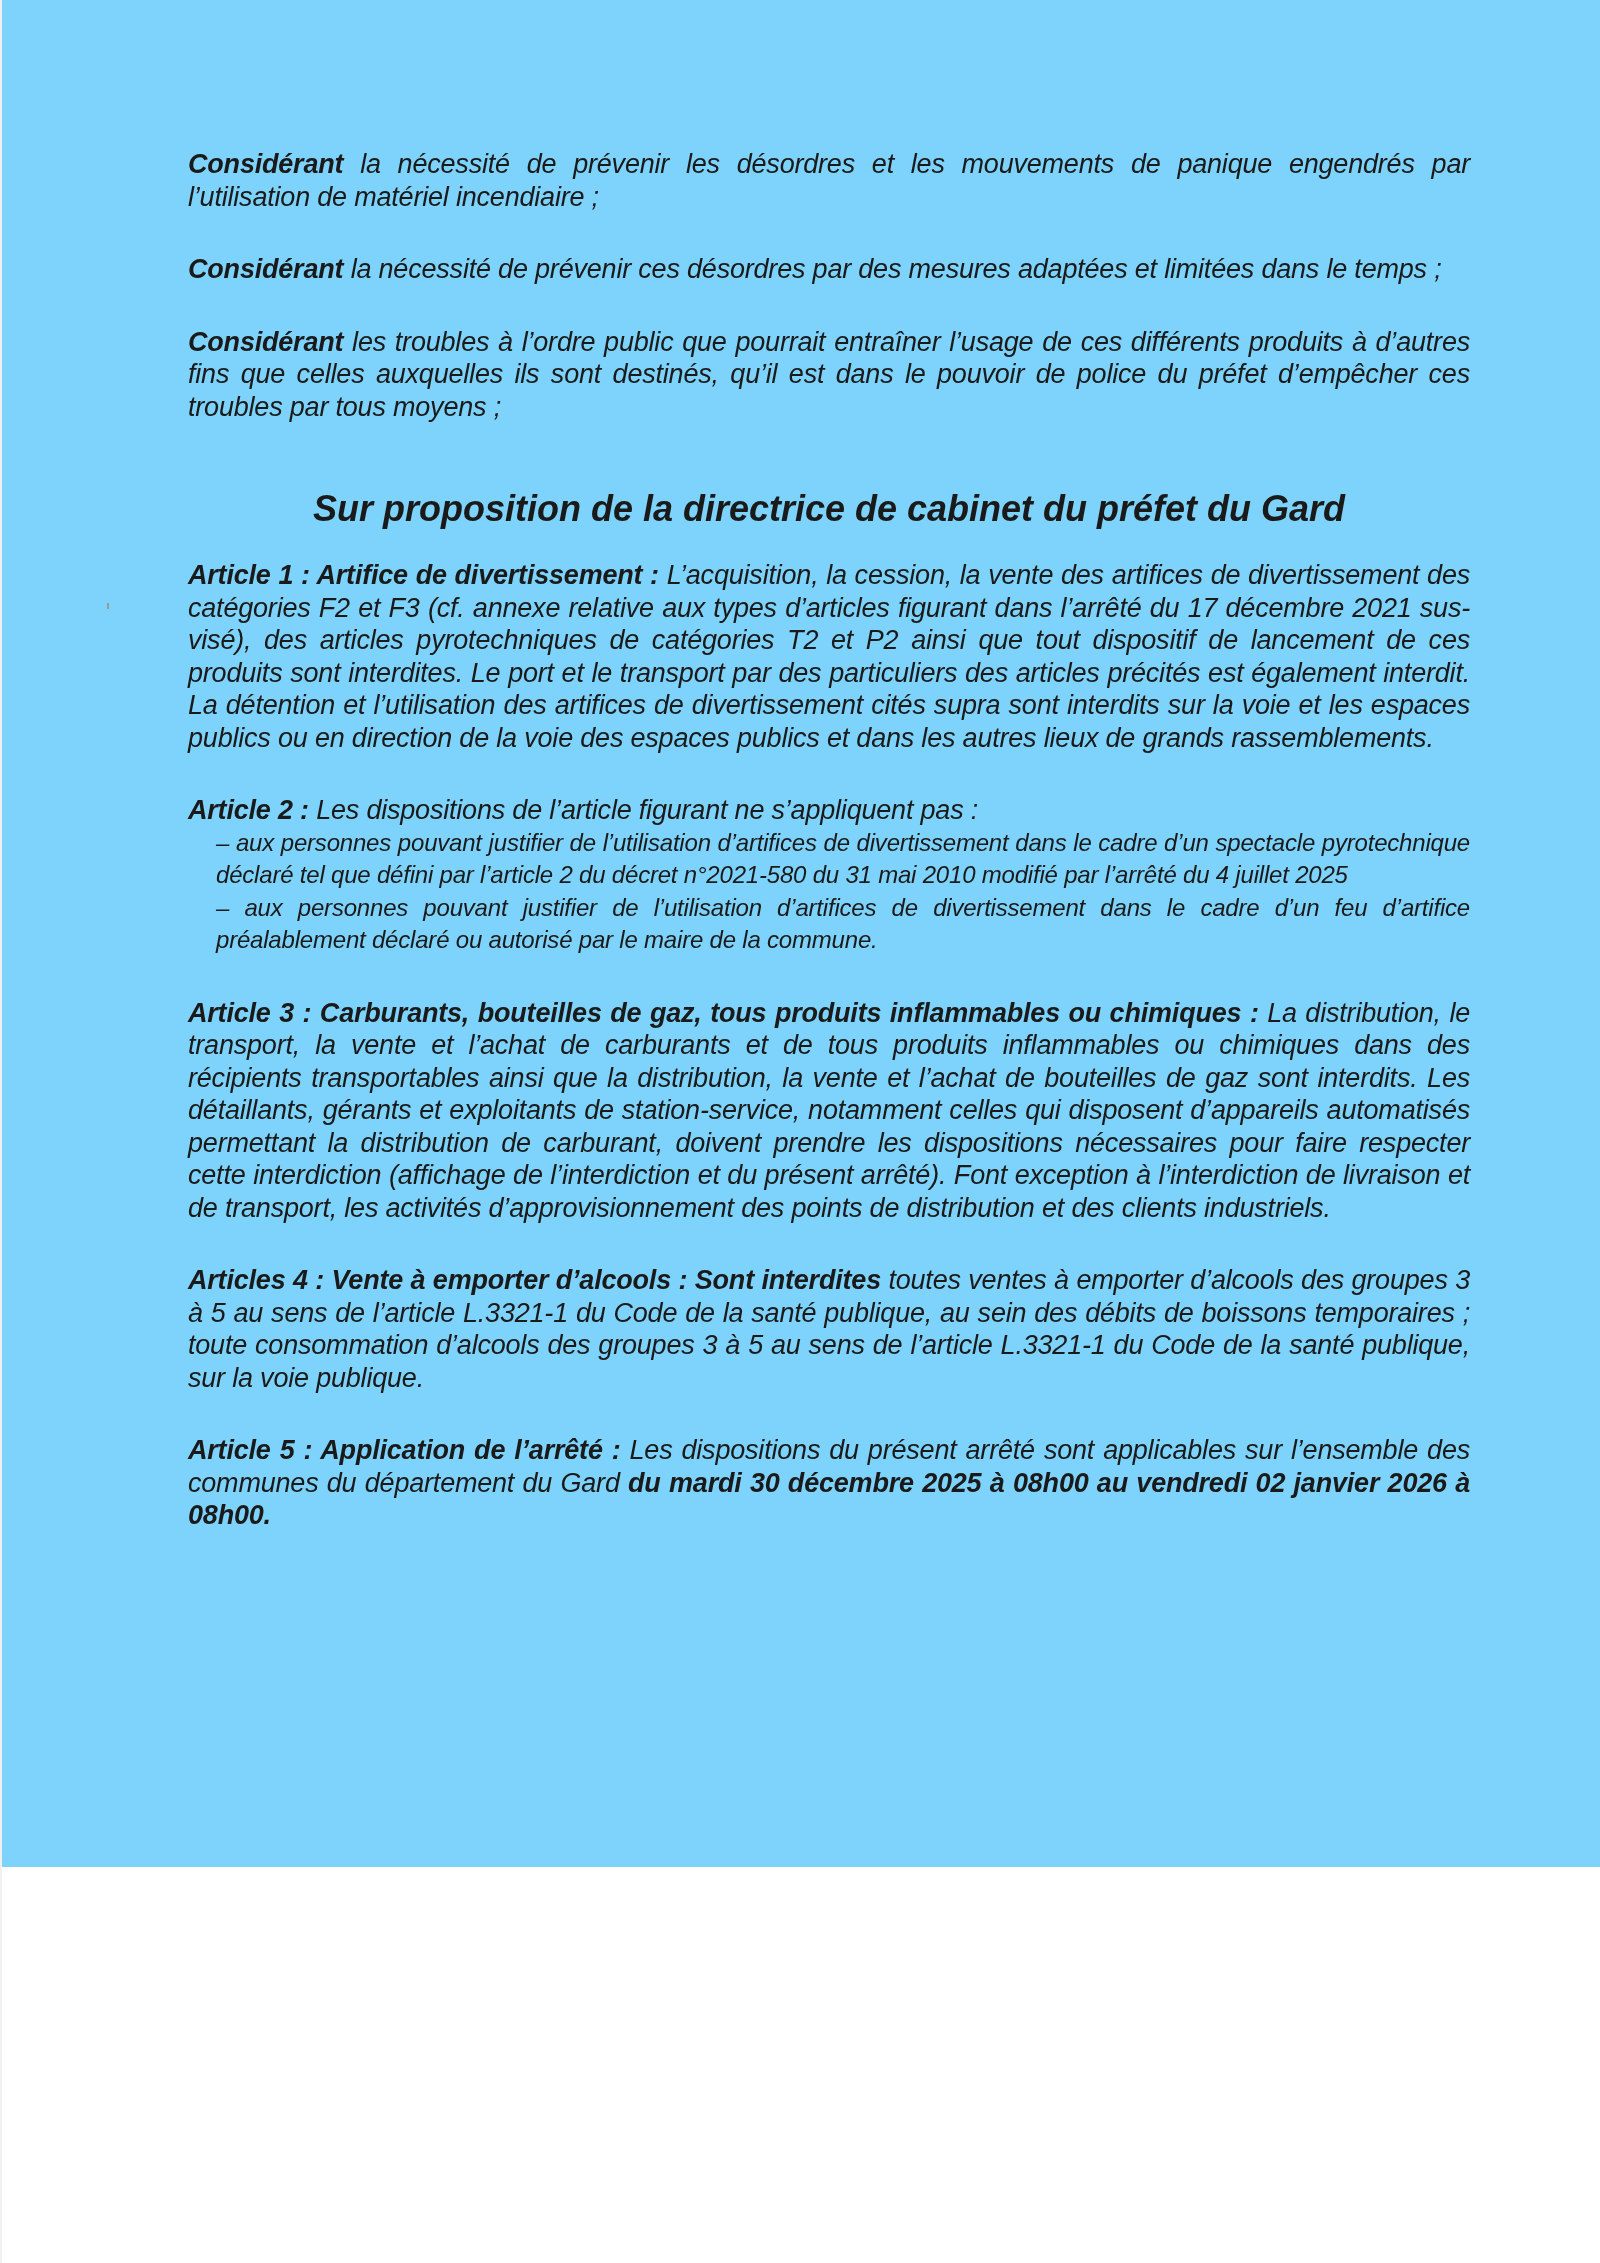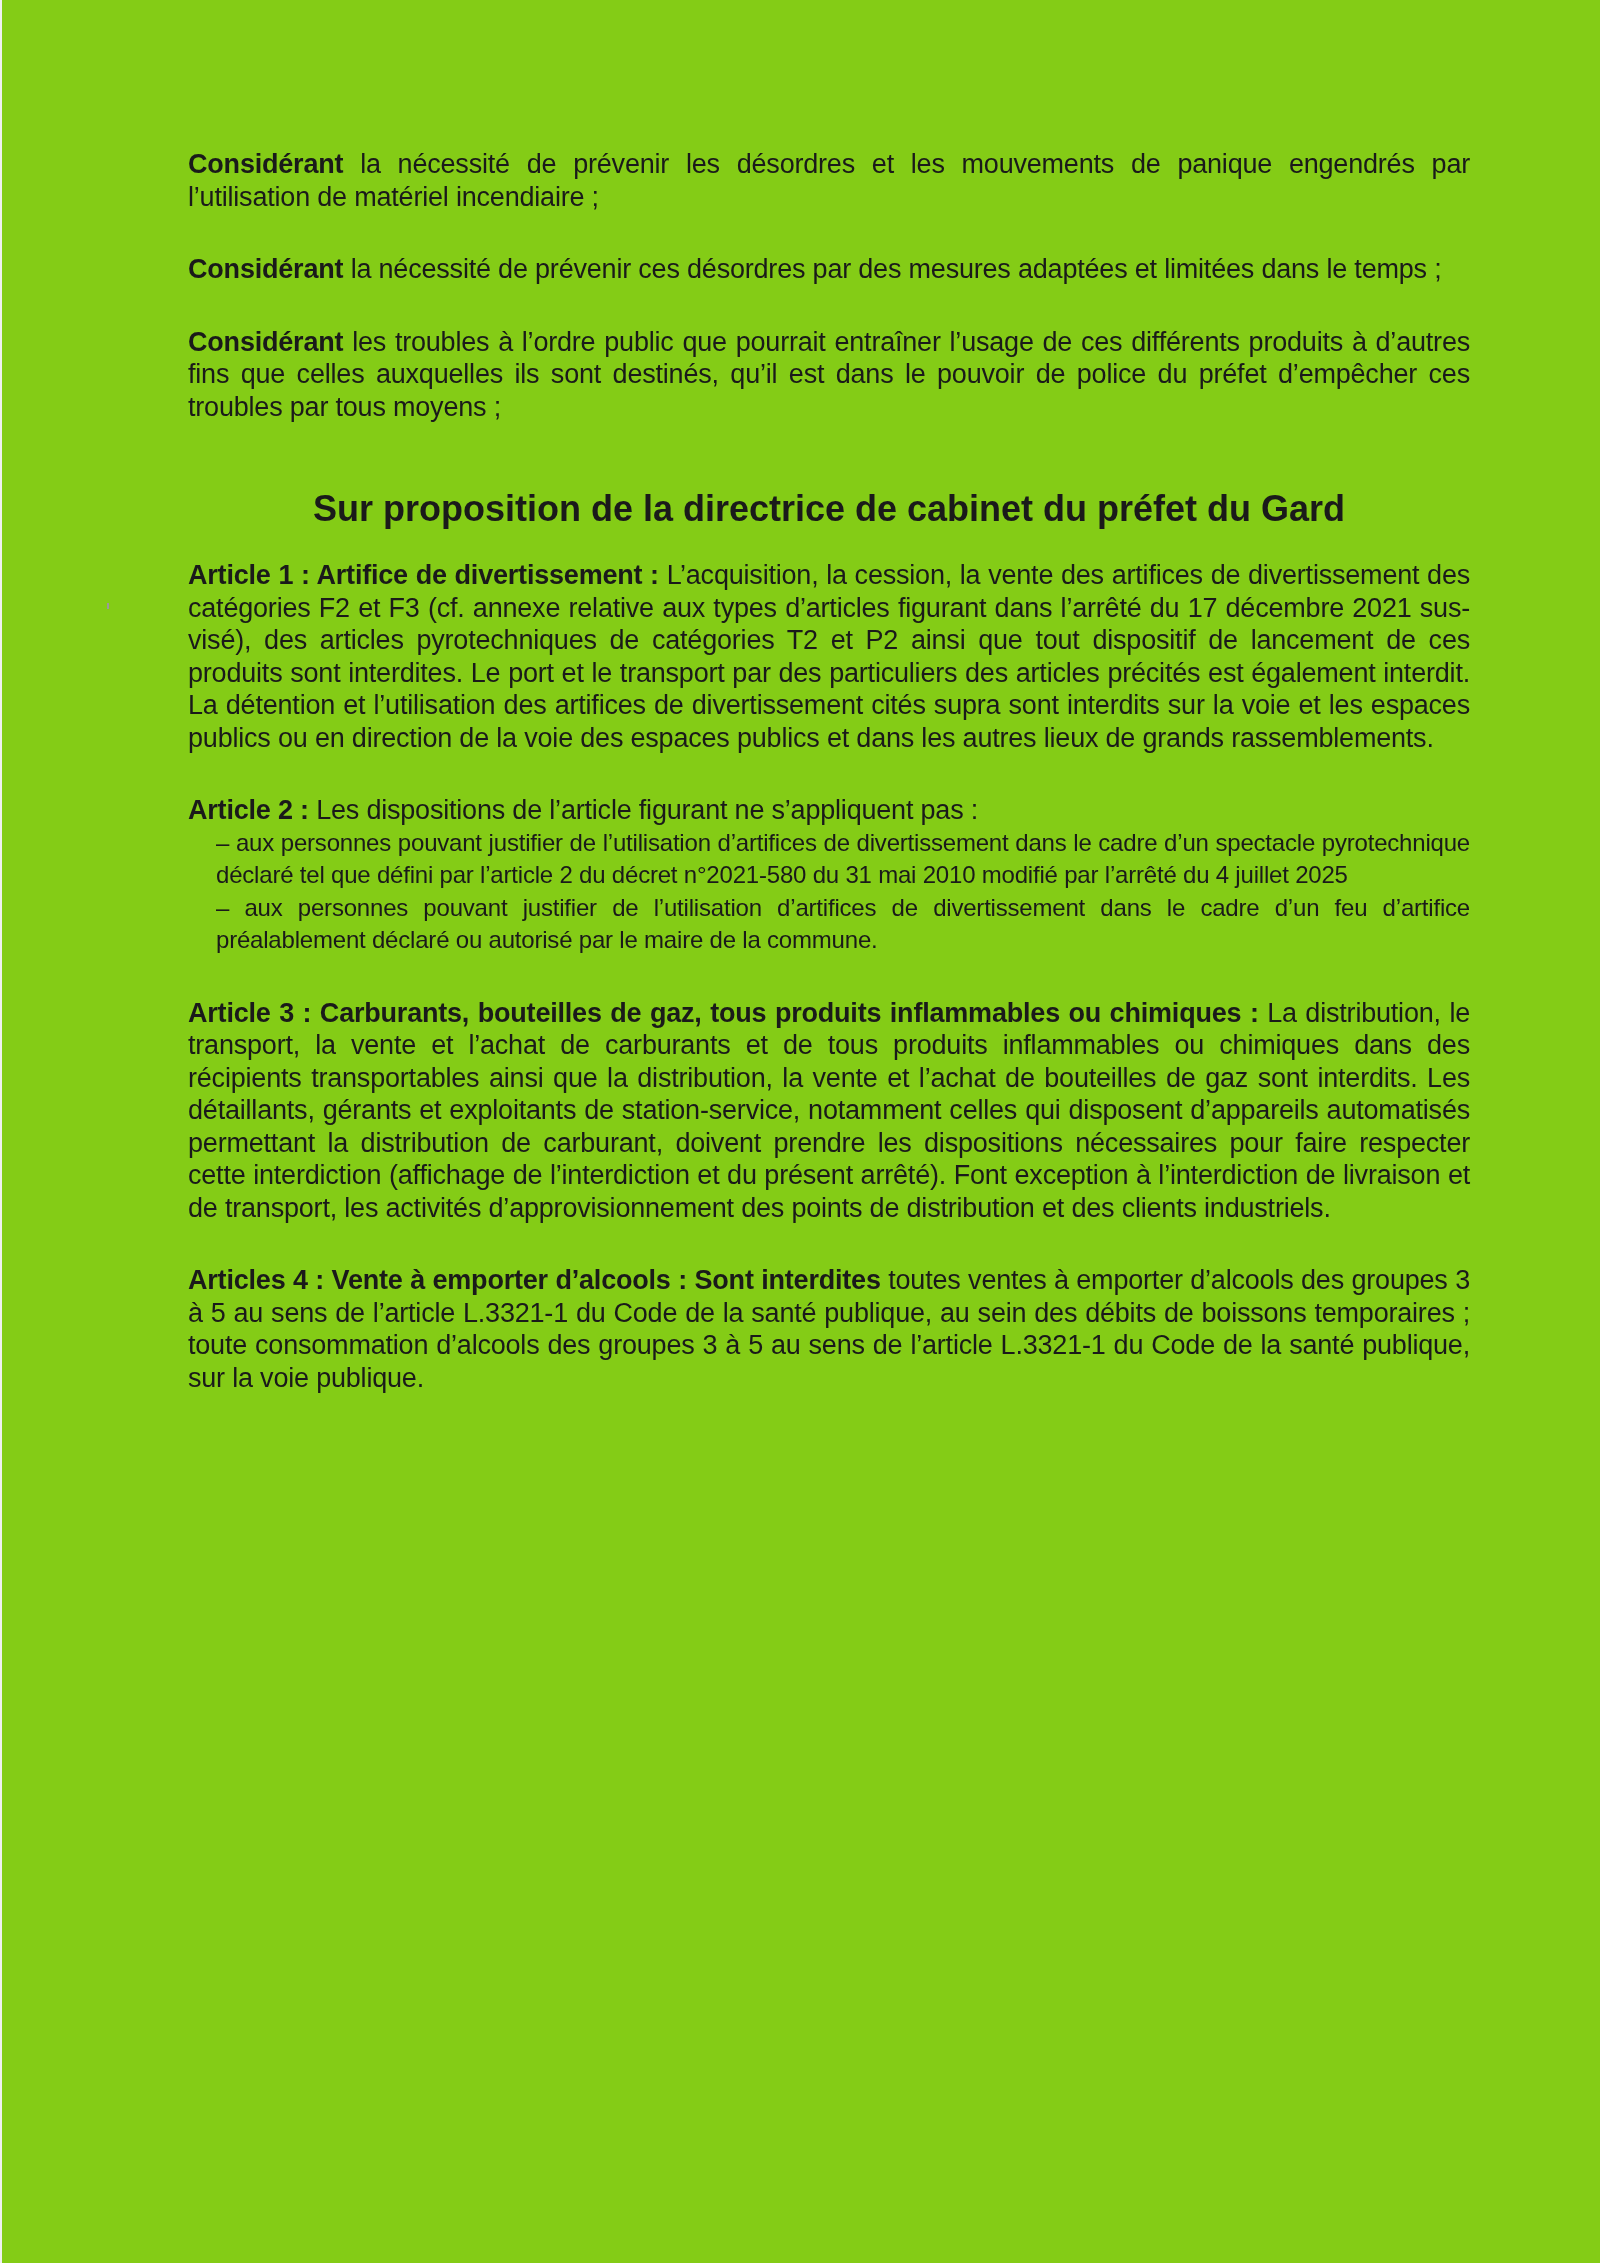--- a/index.html
+++ b/index.html
@@ -12,22 +12,23 @@
       height: 2263px;
       position: relative;
       overflow: hidden;
       color: #1a1a1a;
       font-family: "Liberation Sans", sans-serif;
     }
     .page {
       position: absolute;
       left: 0; top: 0;
       width: 1600px;
-      height: 2263px;
-      background: #84cc16;
+      height: 1867px;
+      background: #7dd3fc;
+      font-style: italic;
     }
     .page-edge {
       position: absolute;
       left: 0; top: 0;
       width: 2px; height: 2263px;
       background: #f0f0f0;
     }
     .scan-mark {
       position: absolute;
       left: 107px; top: 603px;
@@ -103,16 +104,17 @@
         <ul class="bullets">
           <li>– aux personnes pouvant justifier de l’utilisation d’artifices de divertissement dans le cadre d’un spectacle pyrotechnique déclaré tel que défini par l’article 2 du décret n°2021-580 du 31 mai 2010 modifié par l’arrêté du 4 juillet 2025</li>
           <li>– aux personnes pouvant justifier de l’utilisation d’artifices de divertissement dans le cadre d’un feu d’artifice préalablement déclaré ou autorisé par le maire de la commune.</li>
         </ul>
       </div>
 
       <p class="para article"><b>Article 3 : Carburants, bouteilles de gaz, tous produits inflammables ou chimiques :</b><span> La distribution, le transport, la vente et l’achat de carburants et de tous produits inflammables ou chimiques dans des récipients transportables ainsi que la distribution, la vente et l’achat de bouteilles de gaz sont interdits. Les détaillants, gérants et exploitants de station-service, notamment celles qui disposent d’appareils automatisés permettant la distribution de carburant, doivent prendre les dispositions nécessaires pour faire respecter cette interdiction (affichage de l’interdiction et du présent arrêté). Font exception à l’interdiction de livraison et de transport, les activités d’approvisionnement des points de distribution et des clients industriels.</span></p>
 
       <p class="para article"><b>Articles 4 : Vente à emporter d’alcools : Sont interdites</b><span> toutes ventes à emporter d’alcools des groupes 3 à 5 au sens de l’article L.3321-1 du Code de la santé publique, au sein des débits de boissons temporaires ; toute consommation d’alcools des groupes 3 à 5 au sens de l’article L.3321-1 du Code de la santé publique, sur la voie publique.</span></p>
 
+      <p class="para article"><b>Article 5 : Application de l’arrêté :</b><span> Les dispositions du présent arrêté sont applicables sur l’ensemble des communes du département du Gard </span><b>du mardi 30 décembre 2025 à 08h00 au vendredi 02 janvier 2026 à 08h00.</b></p>
     </section>
 
   </div>
 </div>
 
 </body></html>

